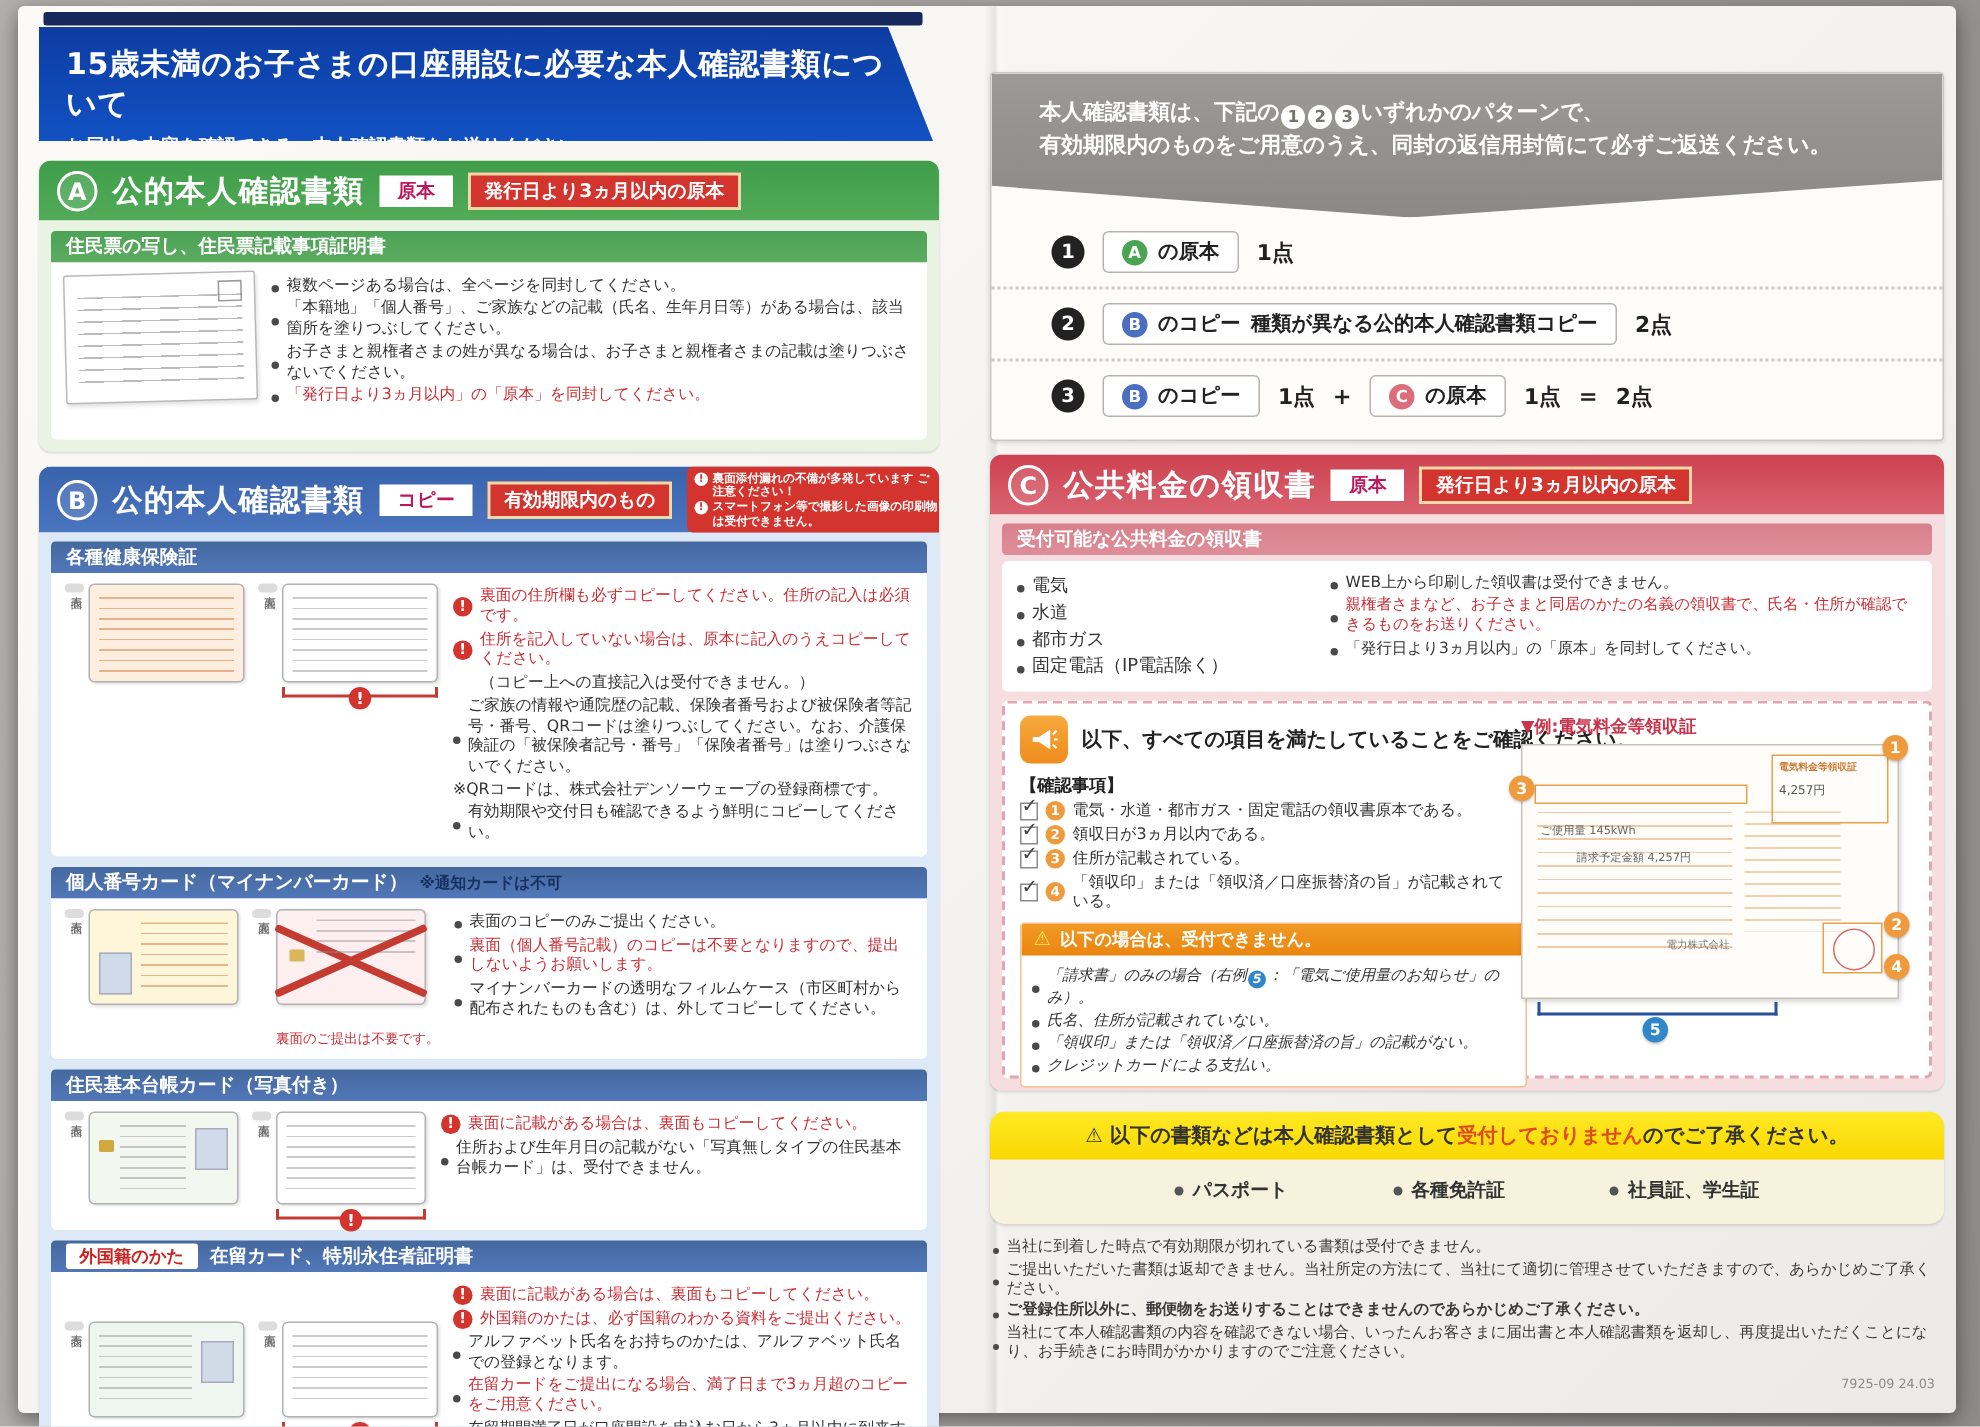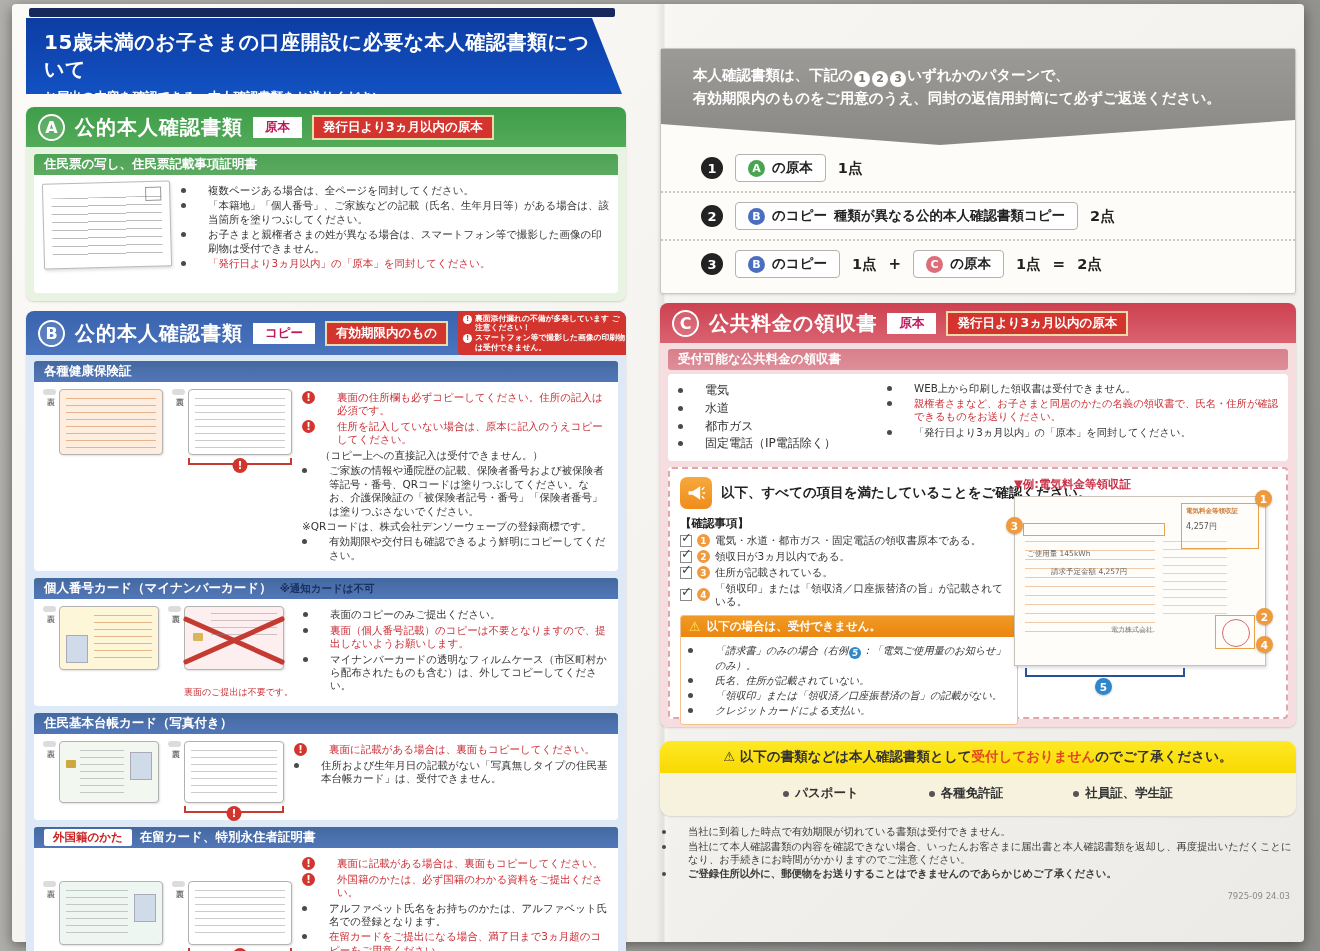--- a/index.html
+++ b/index.html
@@ -27,21 +27,21 @@
   .sec { border-radius:8px; overflow:hidden; box-shadow:0 1px 2px rgba(0,0,0,.15); }
   .sec-head { display:flex; align-items:center; gap:10px; padding:0 12px; height:40px; }
   .cl { width:27px; height:27px; border:2.5px solid #fff; border-radius:50%; color:#fff; font-weight:bold;
         font-size:16px; display:flex; align-items:center; justify-content:center; flex:none; background:rgba(255,255,255,.12); }
   .sec-title { color:#fff; font-weight:bold; font-size:20px; letter-spacing:1px; white-space:nowrap; }
   .badge-w { background:#fff; color:#be185d; font-weight:bold; font-size:12.5px; padding:2px 12px; white-space:nowrap; }
   .badge-r { background:#d3352e; color:#fff; font-weight:bold; font-size:12.5px; padding:2px 9px; border:2px solid #f0d9a8; white-space:nowrap; }
   .subbar { height:21px; display:flex; align-items:center; gap:8px; padding:0 10px; color:#fff; font-weight:bold; font-size:12.5px; border-radius:3px; }
   .card { background:#fff; border-radius:4px; padding:7px 9px; display:flex; gap:10px; align-items:flex-start; }
   .bullets { flex:1; min-width:0; }
-  .brow { display:flex; gap:22px; align-items:flex-start; margin:2px 0; }
+  .brow { display:flex; gap:5px; align-items:center; margin:2px 0; }
   .bdot { width:5px; height:5px; border-radius:50%; background:#4a4a4a; margin-top:4px; flex:none; }
   .warn { width:13px; height:13px; border-radius:50%; background:#d3352e; color:#fff; font-weight:bold; font-size:10px;
           line-height:13px; text-align:center; flex:none; margin-top:0; }
   .btxt { font-size:10.5px; line-height:1.28; color:#333; }
   .red { color:#cb2f36; }
   .indent { margin-left:18px; }
 
   
   .secA { margin-top:13px; }
   .secA .sec-head { background:linear-gradient(180deg,#3f9d4a,#52ab58); }
@@ -202,21 +202,21 @@
             <div class="brow">
                 <span class="bdot"></span>
                 <span class="btxt">複数ページある場合は、全ページを同封してください。</span>
               </div>
             <div class="brow">
                 <span class="bdot"></span>
                 <span class="btxt">「本籍地」「個人番号」、ご家族などの記載（氏名、生年月日等）がある場合は、該当箇所を塗りつぶしてください。</span>
               </div>
             <div class="brow">
                 <span class="bdot"></span>
-                <span class="btxt">お子さまと親権者さまの姓が異なる場合は、スマートフォン等で撮影した画像の印刷物は受付できません。</span>
+                <span class="btxt">お子さまと親権者さまの姓が異なる場合は、お子さまと親権者さまの記載は塗りつぶさないでください。</span>
               </div>
             <div class="brow">
                 <span class="bdot"></span>
                 <span class="btxt red">「発行日より3ヵ月以内」の「原本」を同封してください。</span>
               </div>
           </div>
         </div>
       </div>
     </div>
 
@@ -616,23 +616,27 @@
       </div>
     </div>
 
     <div class="fnotes">
       <div class="brow">
           <span class="bdot"></span>
           <span class="btxt">当社に到着した時点で有効期限が切れている書類は受付できません。</span>
         </div>
       <div class="brow">
           <span class="bdot"></span>
-          <span class="btxt">当社にて本人確認書類の内容を確認できない場合、いったんお客さまに届出書と本人確認書類を返却し、再度提出いただくことになり、お手続きにお時間がかかりますのでご注意ください。</span>
+          <span class="btxt">ご提出いただいた書類は返却できません。当社所定の方法にて、当社にて適切に管理させていただきますので、あらかじめご了承ください。</span>
         </div>
       <div class="brow">
           <span class="bdot"></span>
           <span class="btxt red" style="font-weight:bold;">ご登録住所以外に、郵便物をお送りすることはできませんのであらかじめご了承ください。</span>
         </div>
+      <div class="brow">
+          <span class="bdot"></span>
+          <span class="btxt">当社にて本人確認書類の内容を確認できない場合、いったんお客さまに届出書と本人確認書類を返却し、再度提出いただくことになり、お手続きにお時間がかかりますのでご注意ください。</span>
+        </div>
     </div>
 
     <div class="doc-code">7925-09 24.03</div>
   </div>
 </div>
 
 </body></html>

